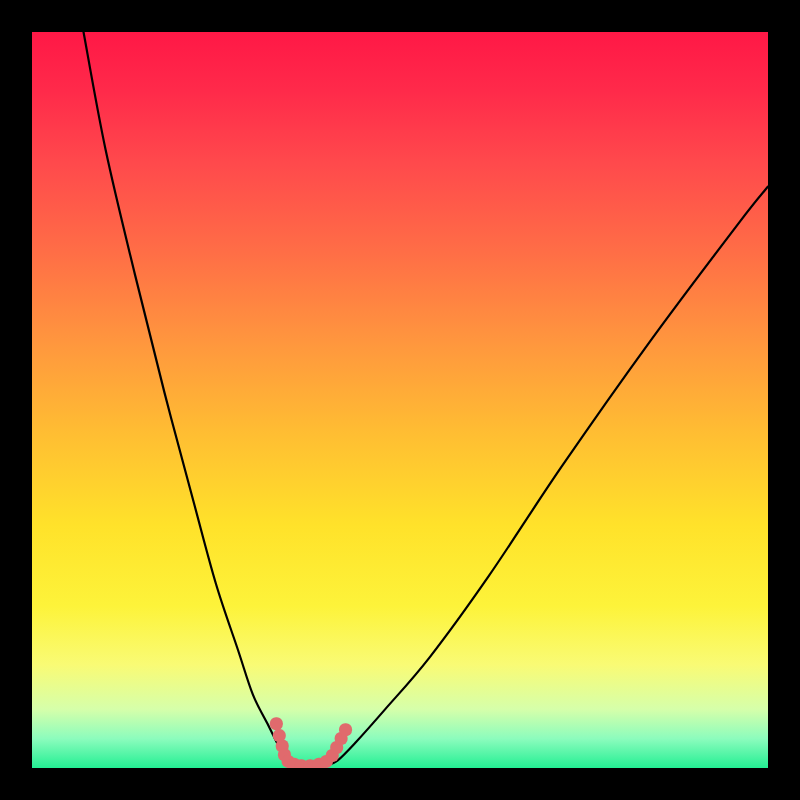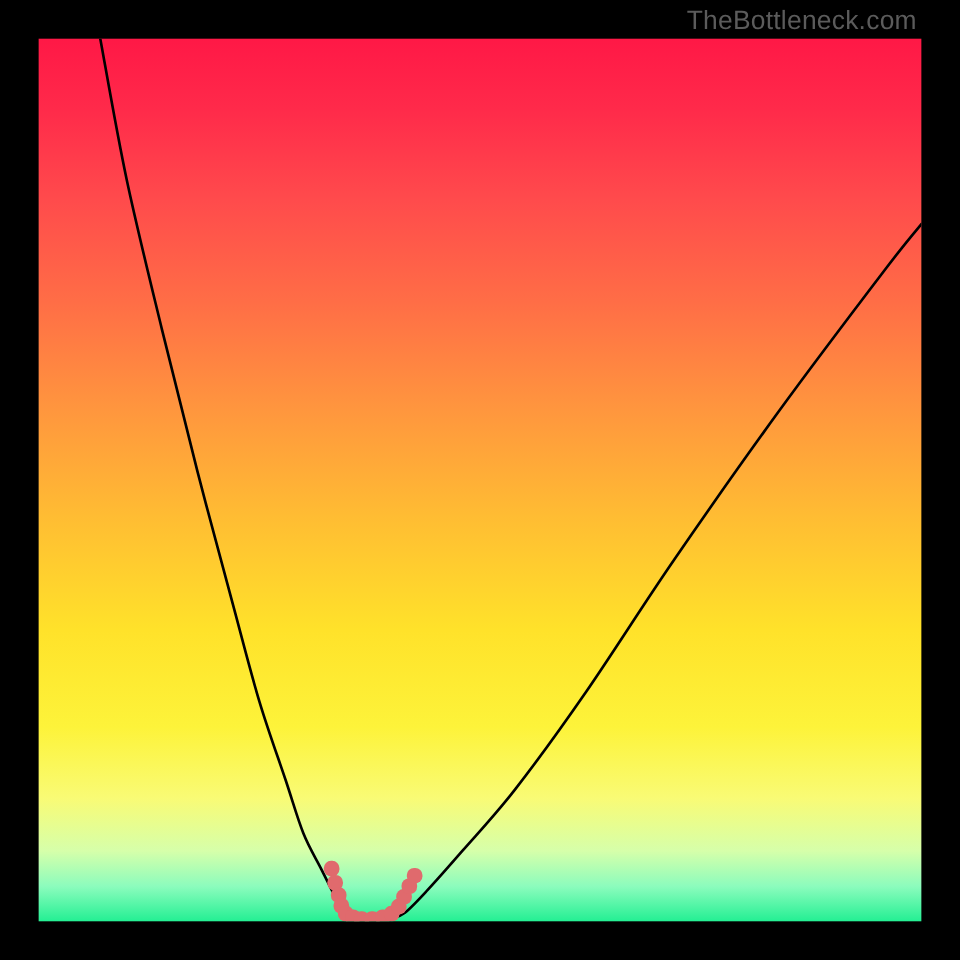--- a/index.html
+++ b/index.html
@@ -60,21 +60,20 @@
     position: absolute;
     top: 0; left: 0;
     width: 736px;
     height: 736px;
   }
 </style>
 </head>
 <body>
 
 <div class="frame">
-  <div class="watermark">TheBottleneck.com</div>
   <div class="plot-area">
     <div class="gradient-bg"></div>
     <svg class="curves" viewBox="0 0 736 736">
       <g id="curve-group">
           <path d="M 51.52 0.00 C 55.20 19.63, 65.01 77.28, 73.60 117.76 C 82.19 158.24, 93.23 202.40, 103.04 242.88 C 112.85 283.36, 122.67 322.61, 132.48 360.64 C 142.29 398.67, 153.33 439.15, 161.92 471.04 C 170.51 502.93, 176.64 527.47, 184.00 552.00 C 191.36 576.53, 199.95 599.84, 206.08 618.24 C 212.21 636.64, 215.89 650.13, 220.80 662.40 C 225.71 674.67, 231.23 683.25, 235.52 691.84 C 239.81 700.43, 243.49 707.79, 246.56 713.92 C 249.63 720.05, 250.85 725.45, 253.92 728.64 C 256.99 731.83, 260.67 732.07, 264.96 733.06 C 269.25 734.04, 274.77 734.53, 279.68 734.53 C 284.59 734.53, 290.11 734.04, 294.40 733.06 C 298.69 732.07, 300.53 732.44, 305.44 728.64 C 310.35 724.84, 315.87 718.83, 323.84 710.24 C 331.81 701.65, 341.01 691.23, 353.28 677.12 C 365.55 663.01, 380.27 647.68, 397.44 625.60 C 414.61 603.52, 434.24 576.53, 456.32 544.64 C 478.40 512.75, 502.93 473.49, 529.92 434.24 C 556.91 394.99, 588.80 349.60, 618.24 309.12 C 647.68 268.64, 686.93 217.12, 706.56 191.36 C 726.19 165.60, 731.09 160.69, 736.00 154.56" fill="none" stroke="#000000" stroke-width="2.2" stroke-linecap="round"></path>
         </g>
       <g id="marker-group">
           <rect x="237.85" y="685.34" width="13" height="13" rx="6" ry="6" fill="#e06a6d"></rect>
           <rect x="240.80" y="697.12" width="13" height="13" rx="6" ry="6" fill="#e06a6d"></rect>
           <rect x="243.74" y="707.42" width="13" height="13" rx="6" ry="6" fill="#e06a6d"></rect>

